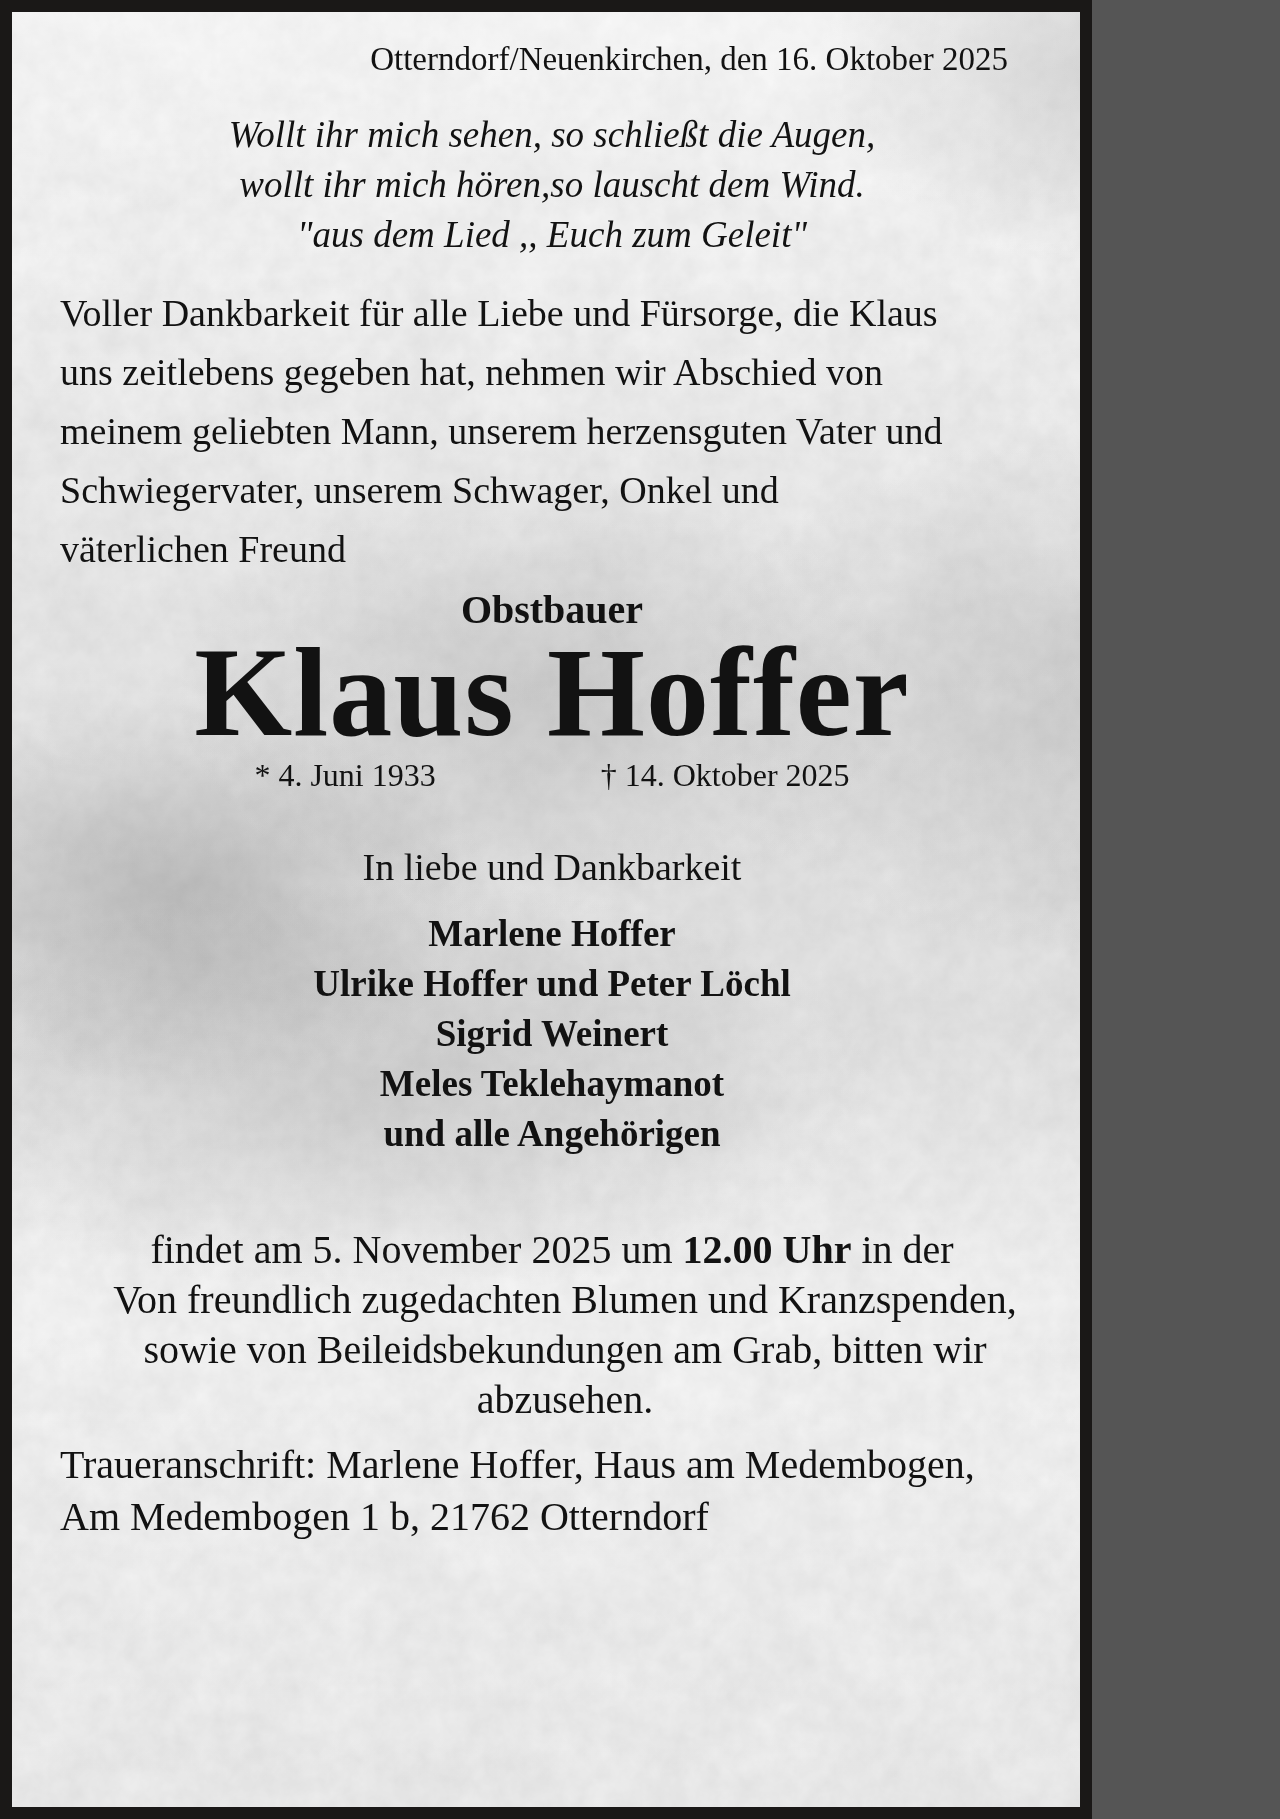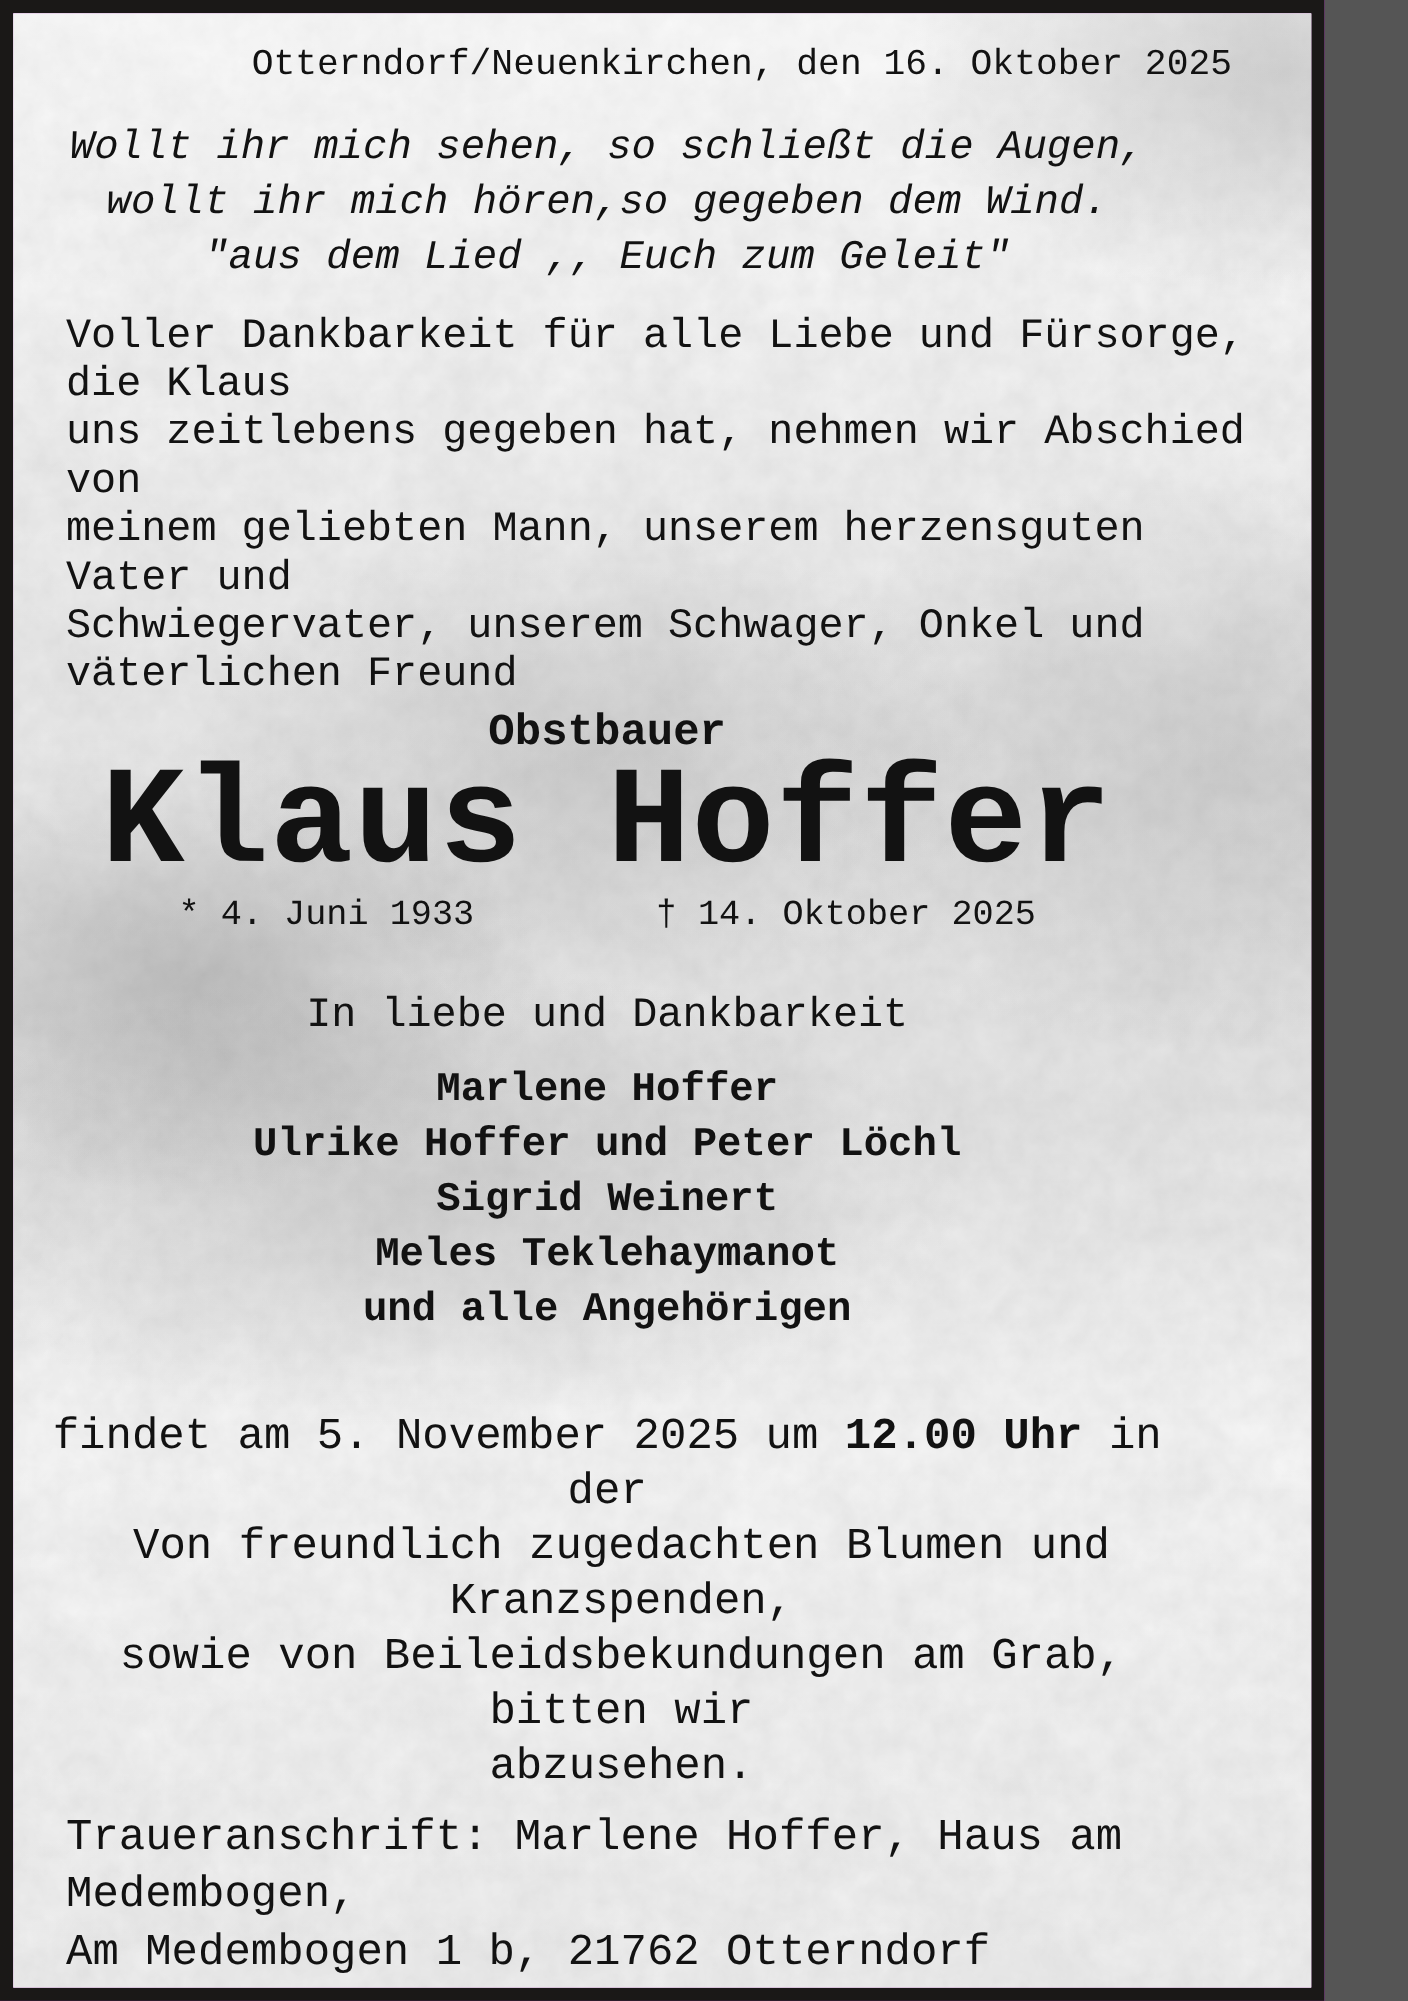--- a/index.html
+++ b/index.html
@@ -1,25 +1,25 @@
 <!DOCTYPE html>
 <html><head>
 <meta charset="utf-8">
 <style>
   html, body { margin: 0; padding: 0; background: #555; }
   * { box-sizing: border-box; }
 
   .page {
     position: relative;
-    width: 1204px;
+    width: 1092px;
     height: 1819px;
     border: 12px solid #1a1817;
-    background: #d946ef;
+    background: #a16207;
     overflow: hidden;
-    font-family: Liberation Mono, monospace;
+    font-family: Liberation Serif, serif;
     color: #121212;
   }
 
   .bg-texture {
     position: absolute;
     top: 0; left: 0;
     width: 1256px;
     height: 1795px;
     z-index: 0;
   }
@@ -60,21 +60,21 @@
     font-size: 37px;
     line-height: 50px;
     white-space: pre-line;
   }
 
   .intro {
     margin-top: 24px;
     margin-left: 48px;
     text-align: left;
     font-size: 38px;
-    line-height: 44px;
+    line-height: 59px;
     white-space: pre-line;
   }
 
   .profession {
     margin-top: 6px;
     font-size: 40px;
     line-height: 50px;
     font-weight: bold;
   }
 
@@ -165,21 +165,21 @@
     <rect x="0" y="0" width="1256" height="1795" filter="url(#fine)" opacity="0.3"></rect>
   </svg>
 
   <div class="bg-shade"></div>
 
   <div class="content">
 
     <div class="dateline">Otterndorf/Neuenkirchen, den 16. Oktober 2025</div>
 
     <div class="verse centered">Wollt ihr mich sehen, so schließt die Augen,
-wollt ihr mich hören,so gegeben dem Wind.
+wollt ihr mich hören,so lauscht dem Wind.
 "aus dem Lied ,, Euch zum Geleit"</div>
 
     <div class="intro centered">Voller Dankbarkeit für alle Liebe und Fürsorge, die Klaus
 uns zeitlebens gegeben hat, nehmen wir Abschied von
 meinem geliebten Mann, unserem herzensguten Vater und
 Schwiegervater, unserem Schwager, Onkel und
 väterlichen Freund</div>
 
     <div class="profession centered">Obstbauer</div>
 

